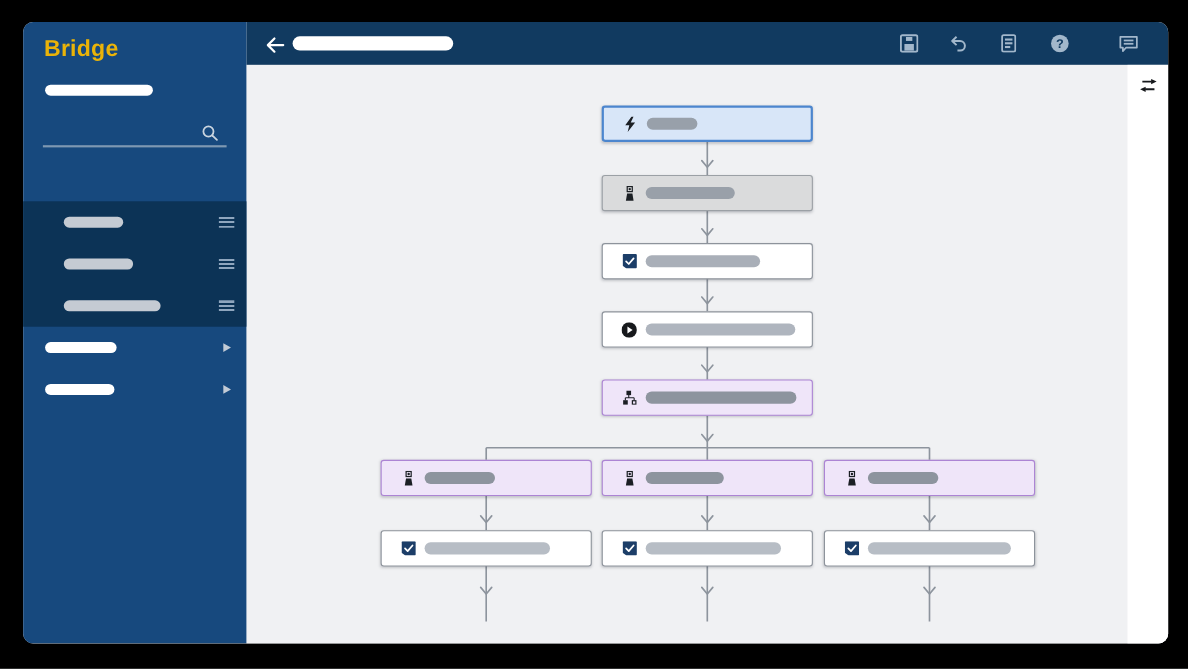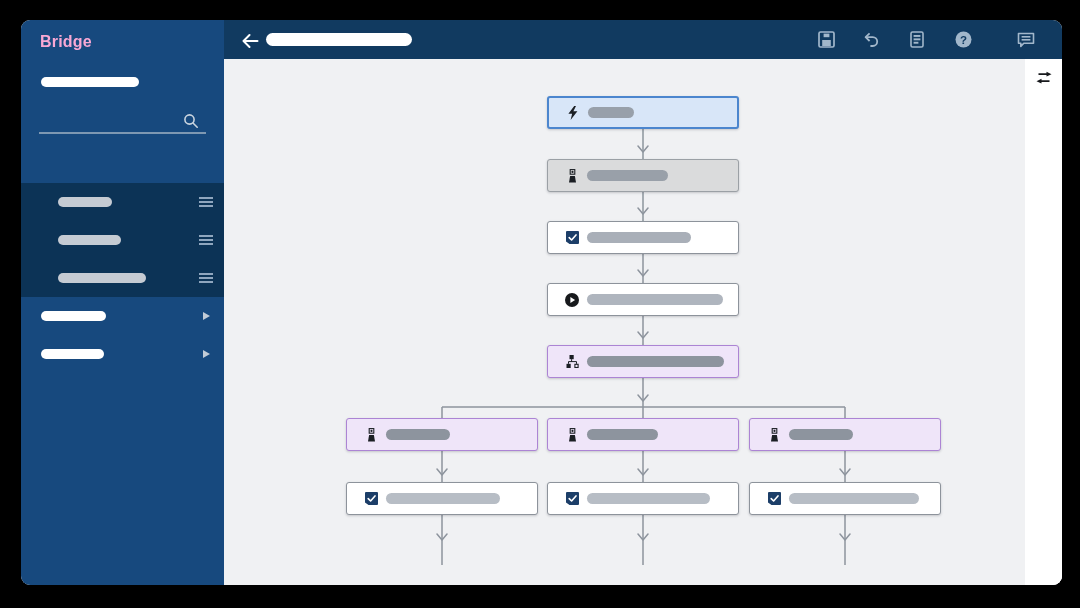--- a/index.html
+++ b/index.html
@@ -2,21 +2,21 @@
 <html><head>
 <meta charset="utf-8">
 <style>
   html,body{margin:0;padding:0}
   body{width:1080px;height:608px;background:#000;position:relative;overflow:hidden;
        font-family:"Liberation Sans",sans-serif;}
   .window{position:absolute;left:21px;top:20px;width:1041px;height:565px;
           border-radius:9px;overflow:hidden;background:#F0F1F3;}
   
   .sidebar{position:absolute;left:0;top:0;width:203px;height:100%;background:#17497E;z-index:3;}
-  .logo{position:absolute;left:19px;top:13px;color:#f9a8d4;font-size:16px;font-weight:bold;letter-spacing:.2px;}
+  .logo{position:absolute;left:19px;top:13px;color:#eab308;font-size:21px;font-weight:bold;letter-spacing:.2px;}
   .sk{border-radius:6px;display:inline-block;}
   .sk-heading{position:absolute;left:20px;top:57px;width:98px;height:10px;background:#fff;border-radius:5px;}
   .search-skel{position:absolute;left:20px;top:95px;height:12px;background:#8EA6BE;border-radius:6px;}
   .search-ic{position:absolute;left:162px;top:93px;width:16px;height:16px;}
   .search-line{position:absolute;left:18px;top:112px;width:167px;height:1.5px;background:#7E98B2;}
   .sk-sub{position:absolute;left:20px;top:140px;height:10px;background:#fff;border-radius:5px;}
   .nav-dark{position:absolute;left:0;top:163px;width:100%;background:#0C3356;}
   .nav-light{position:absolute;left:0;top:277px;width:100%;}
   .nav-item{height:38px;display:flex;align-items:center;justify-content:space-between;}
   .nav-item.dark{padding:0 11px 0 37px;}

